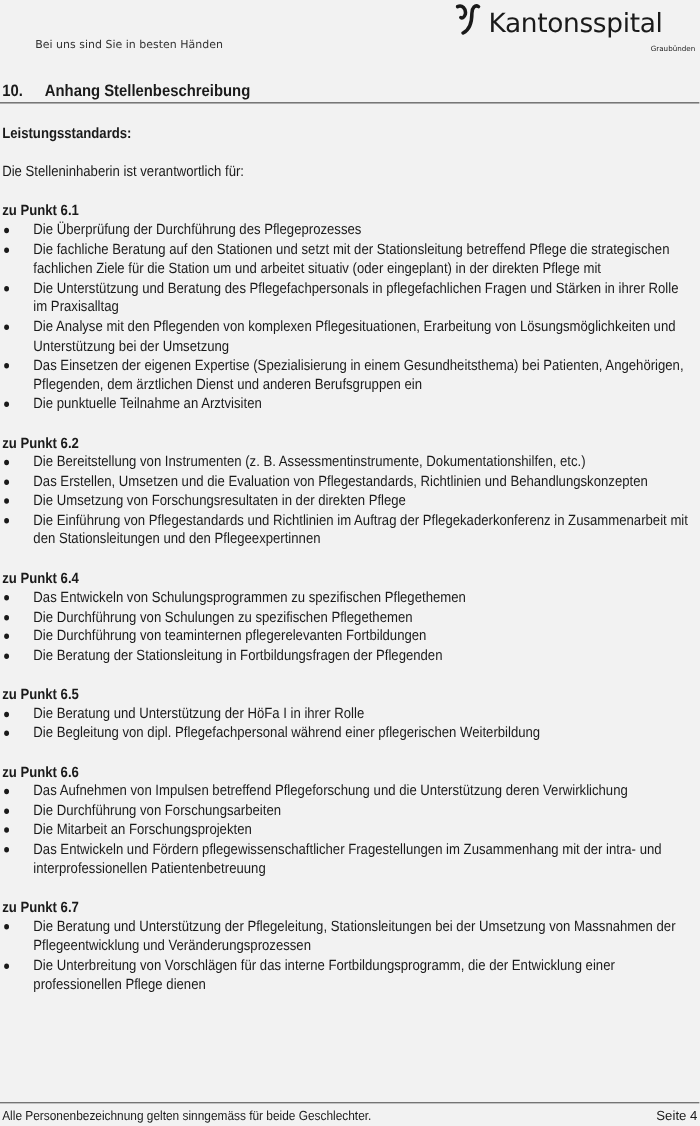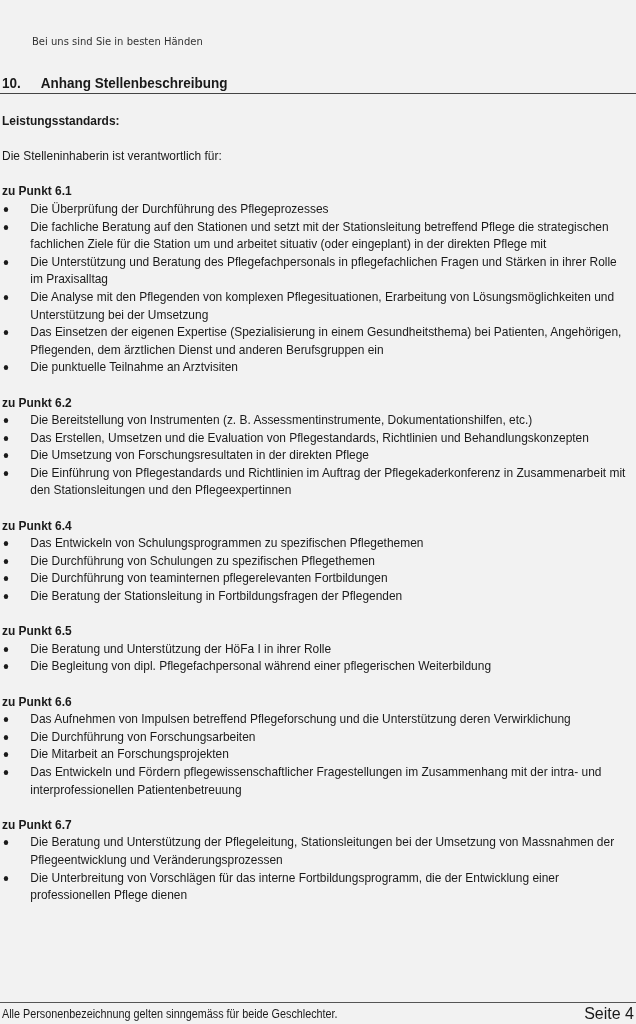--- a/index.html
+++ b/index.html
@@ -55,30 +55,38 @@
   .footer-rule {
     position: absolute; left: 0; top: 1002px; width: 636px; height: 1px; background: #555;
   }
   .footer-text {
     position: absolute; left: 2px; top: 1007px;
     font-size: 12px; line-height: 14px;
     transform: scaleX(0.9); transform-origin: left;
   }
   .footer-page {
     position: absolute; right: 2px; top: 1007px;
-    font-size: 16px; line-height: 14px;
+    font-size: 12px; line-height: 14px;
   }
 </style>
 </head>
 <body>
 
 <div class="page">
 
   <div class="tagline">Bei uns sind Sie in besten Händen</div>
 
+  <div class="logo">
+    <svg class="logo-mark" viewBox="0 0 24 30">
+      <path d="M2 3 C6 1, 10 5, 9 10 C8 13, 6 14, 5 13" fill="none" stroke="#1a1a1a" stroke-width="3.2" stroke-linecap="round"></path>
+      <path d="M21 3 C18 1, 15 4, 15 9 C15 18, 13 24, 7 27" fill="none" stroke="#1a1a1a" stroke-width="3.2" stroke-linecap="round"></path>
+    </svg>
+    <div class="logo-name">Kantonsspital</div>
+    <div class="logo-sub">Graubünden</div>
+  </div>
 
   <div class="section-title">
     <span class="num">10.</span><span>Anhang Stellenbeschreibung</span>
   </div>
   <div class="title-rule"></div>
 
   <div class="content">
     <p class="subheading">Leistungsstandards:</p>
     <p class="intro">Die Stelleninhaberin ist verantwortlich für:</p>
     <div id="groups">

